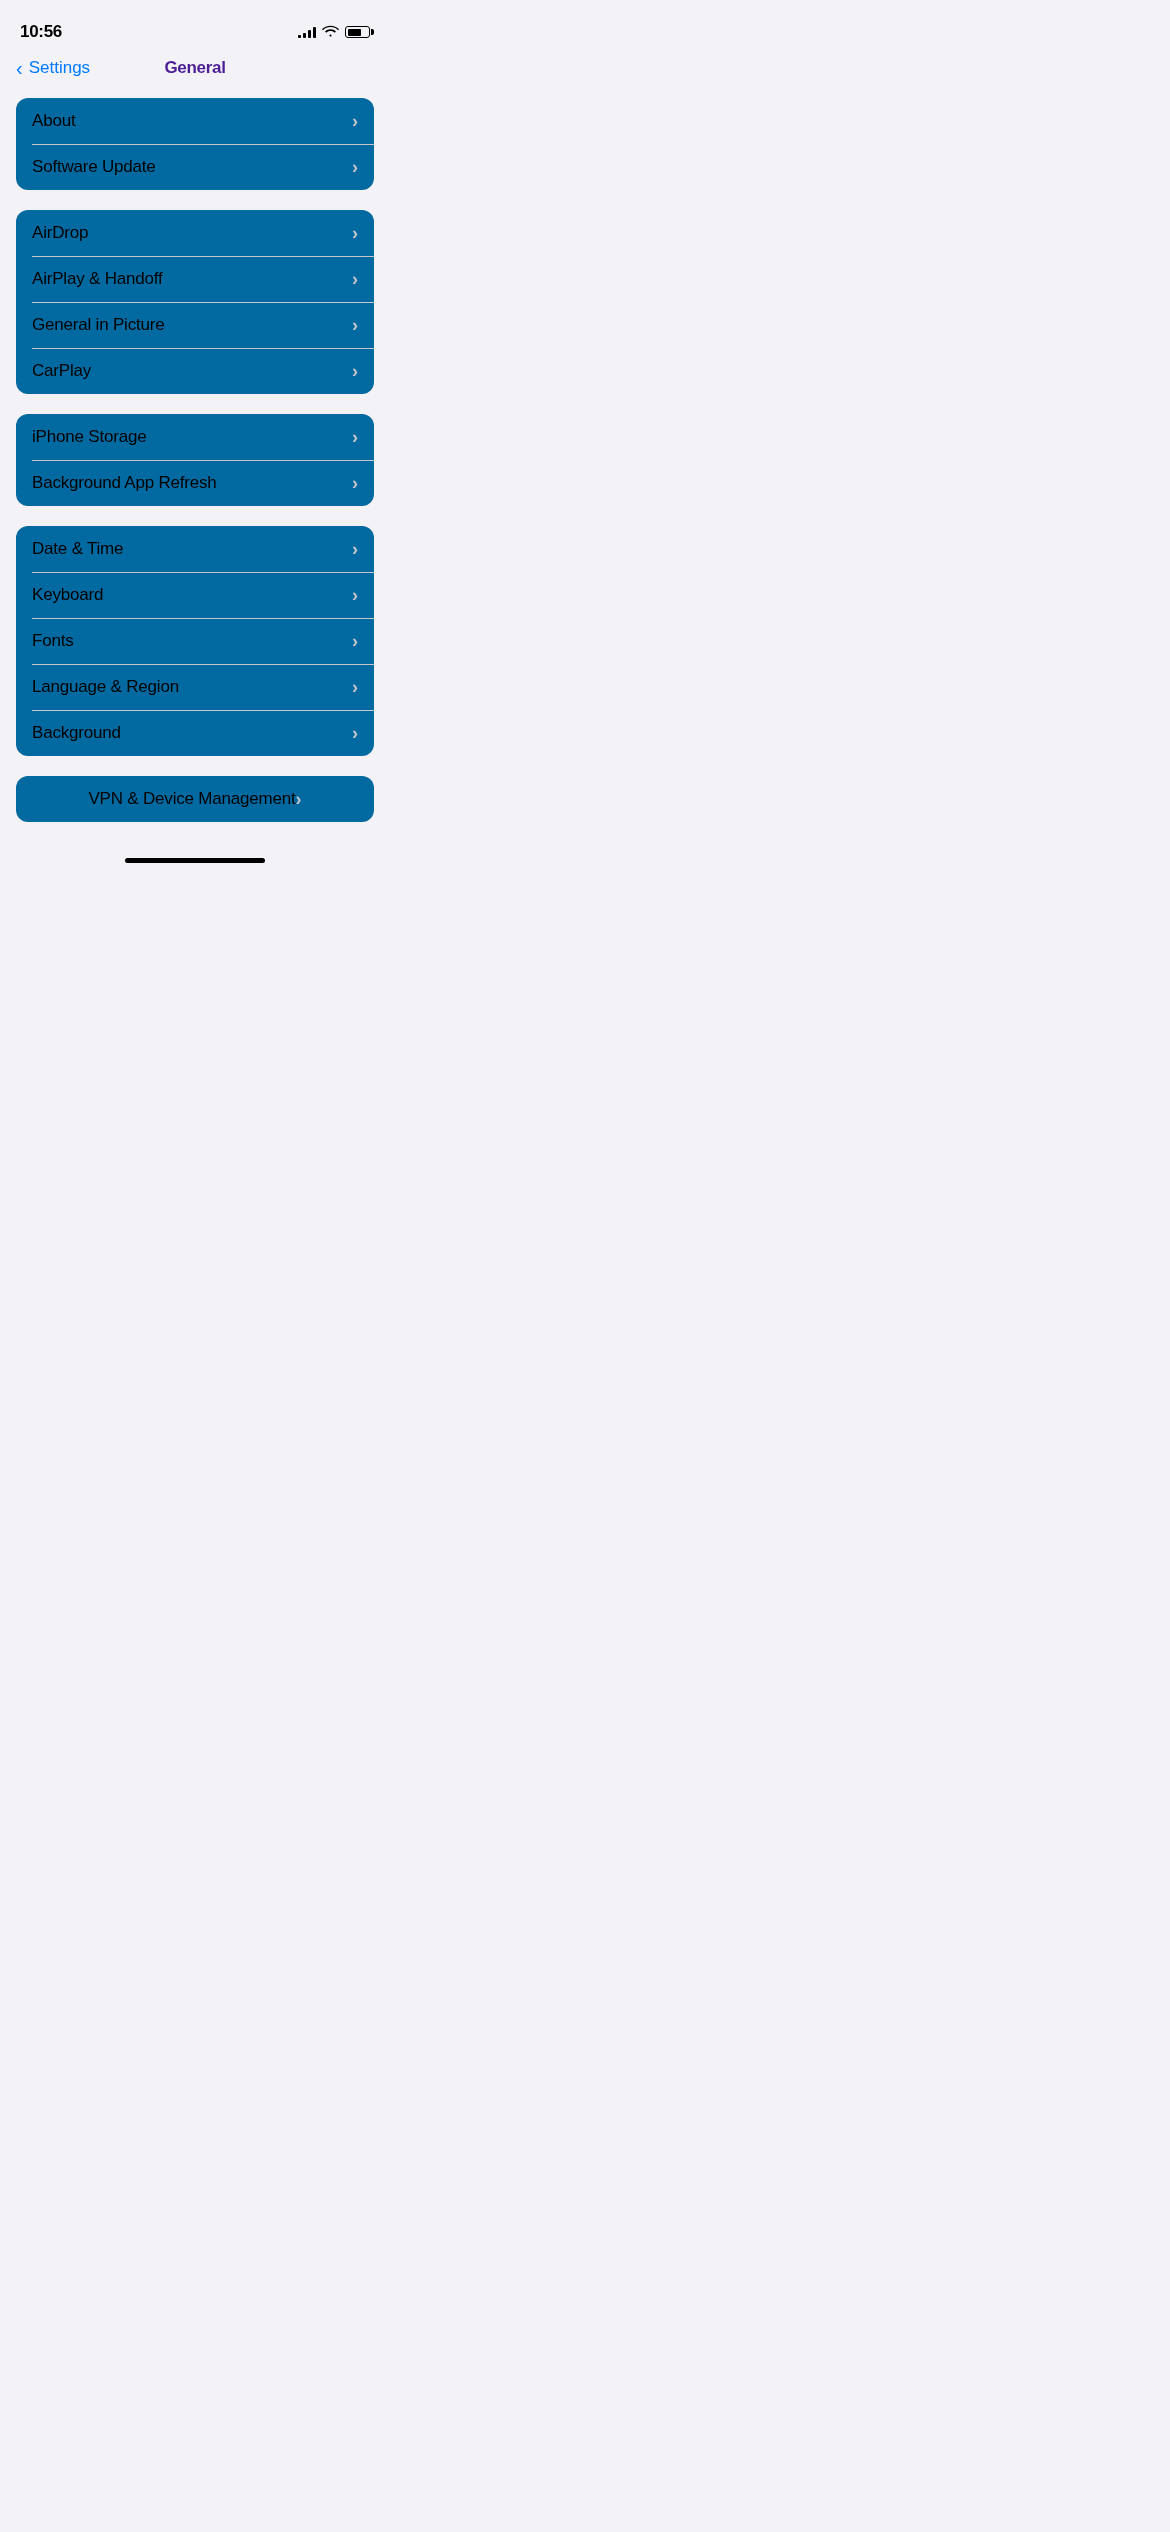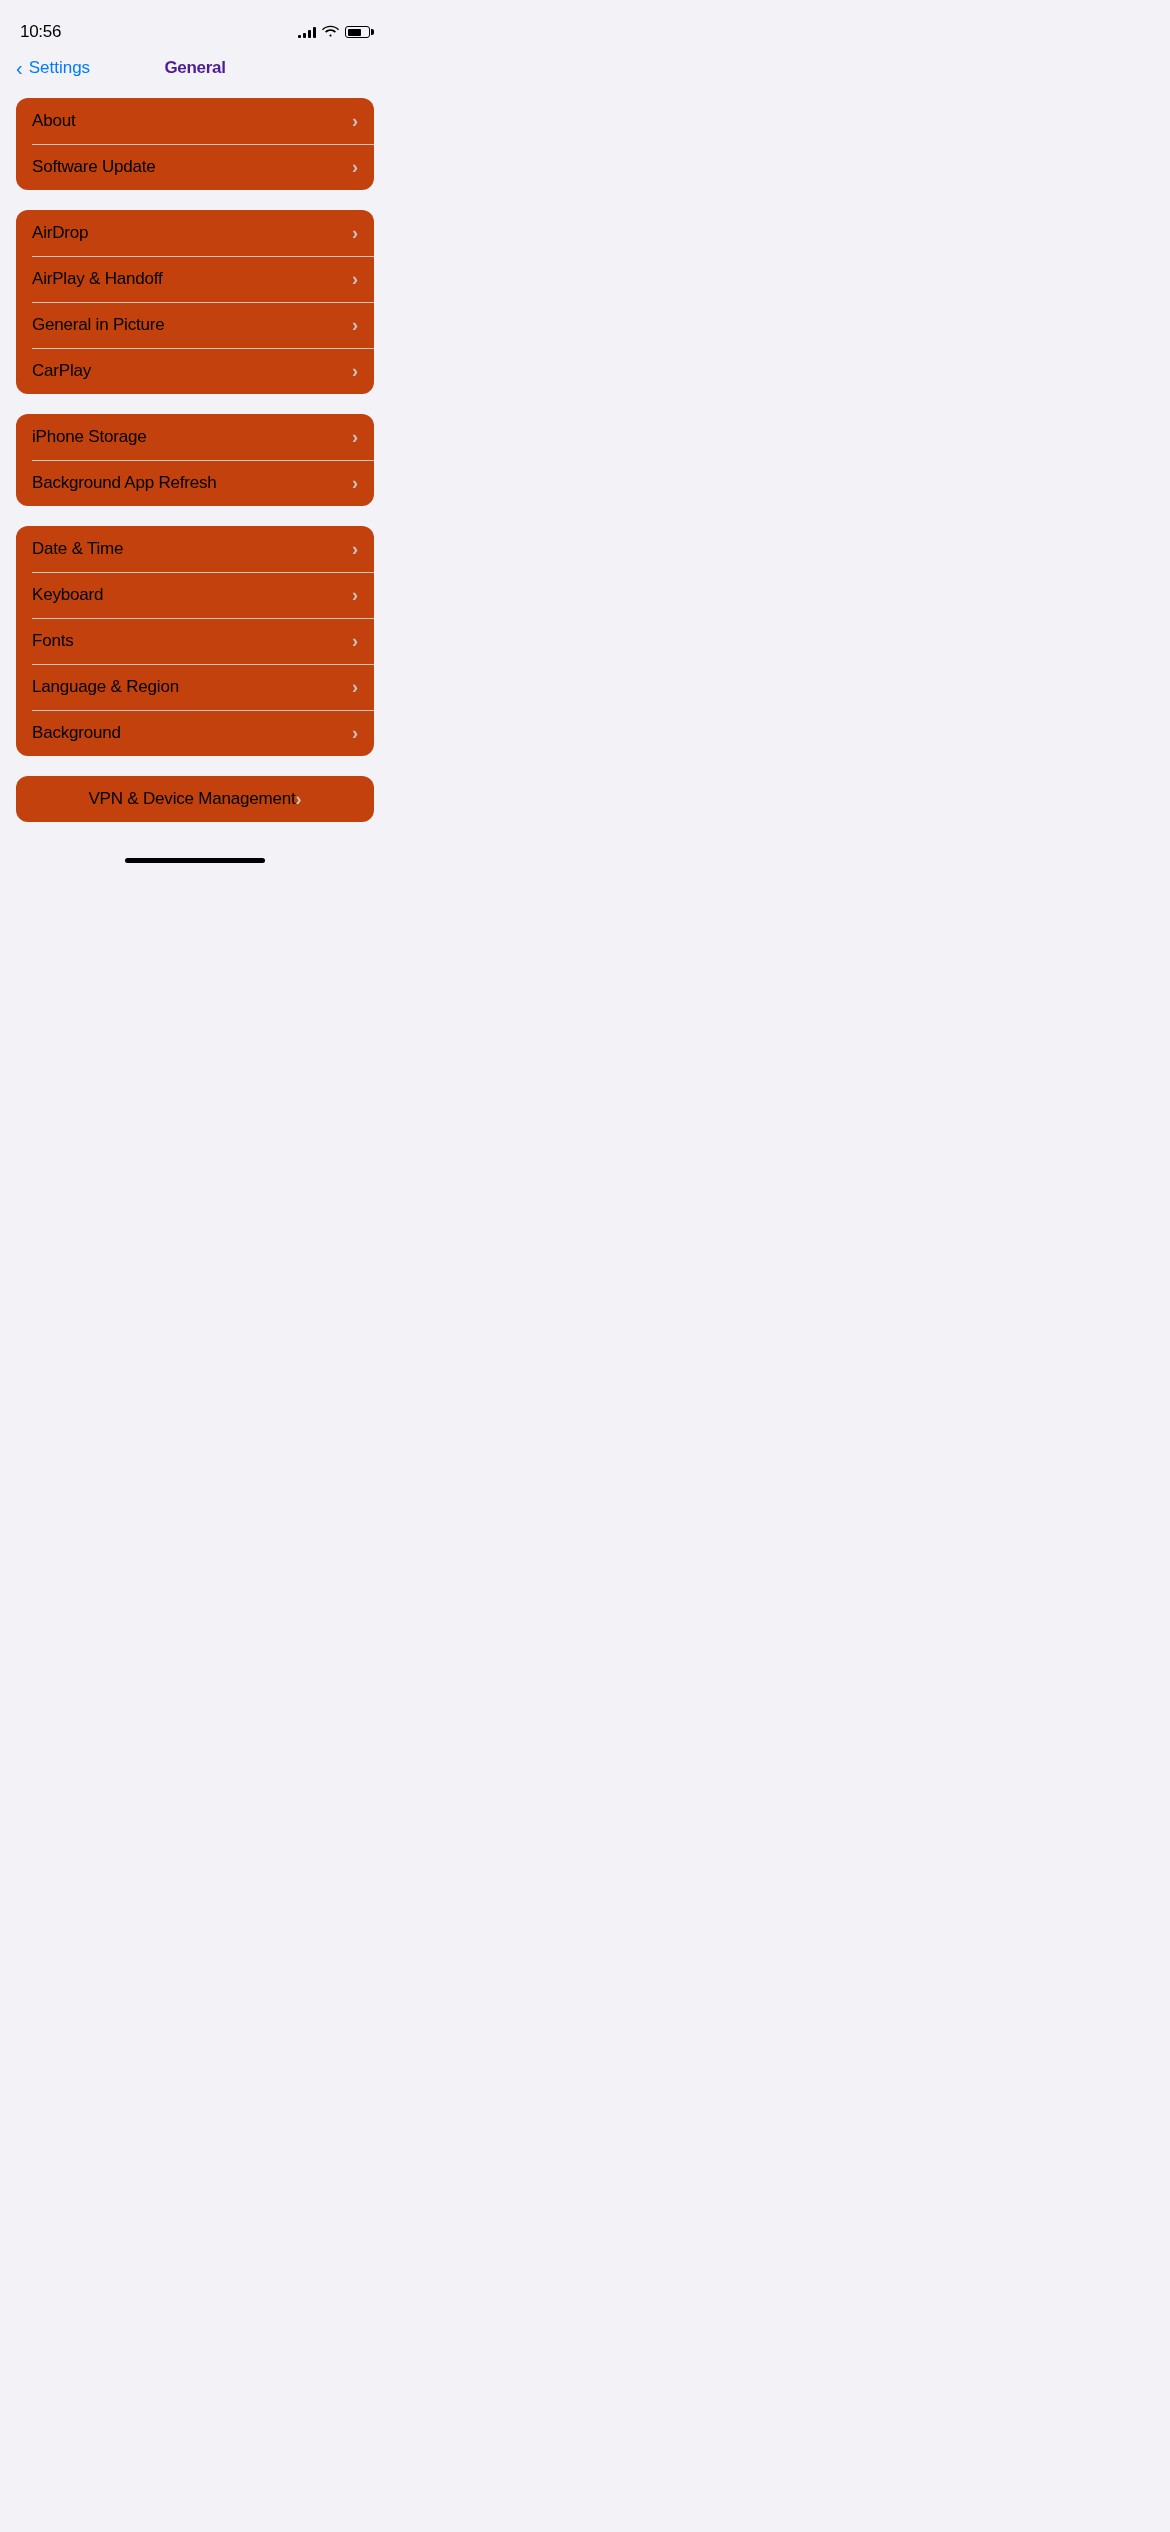--- a/index.html
+++ b/index.html
@@ -21,21 +21,21 @@
     .status-bar {
       display: flex;
       justify-content: space-between;
       align-items: center;
       padding: 14px 20px 0 20px;
       height: 50px;
     }
 
     .status-time {
       font-size: 17px;
-      font-weight: 400;
+      font-weight: 700;
       color: #000;
       letter-spacing: -0.3px;
     }
 
     .status-icons {
       display: flex;
       align-items: center;
       gap: 6px;
     }
 
@@ -117,21 +117,21 @@
       font-weight: 600;
       color: #4c1d95;
       letter-spacing: -0.3px;
     }
 
     .content {
       padding: 8px 16px;
     }
 
     .settings-group {
-      background: #c2410c;
+      background: #0369a1;
       border-radius: 12px;
       margin-bottom: 20px;
       overflow: hidden;
     }
 
     .settings-row {
       display: flex;
       align-items: center;
       justify-content: space-between;
       padding: 13px 16px;

